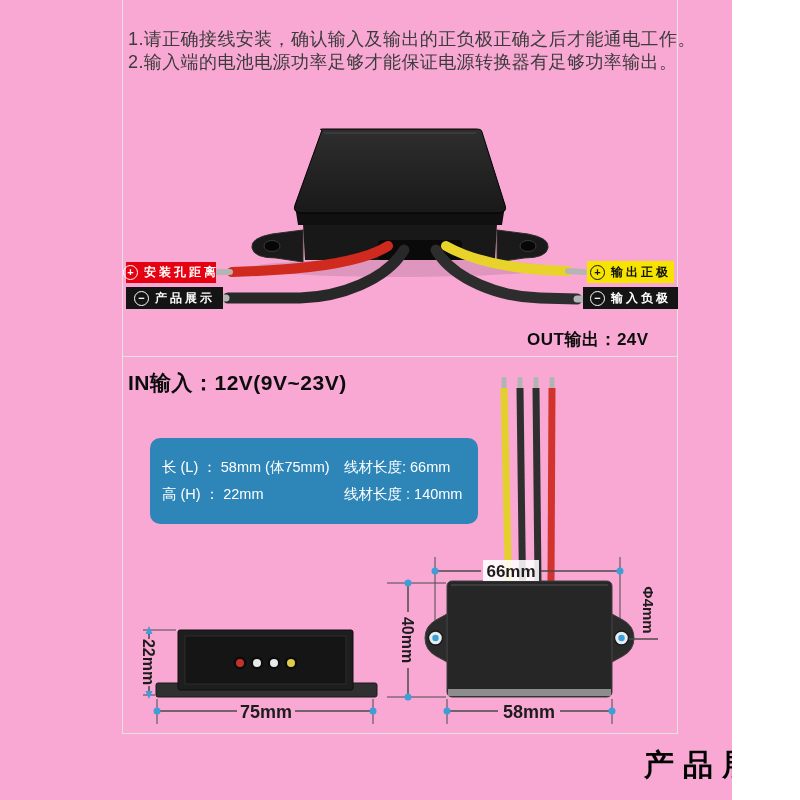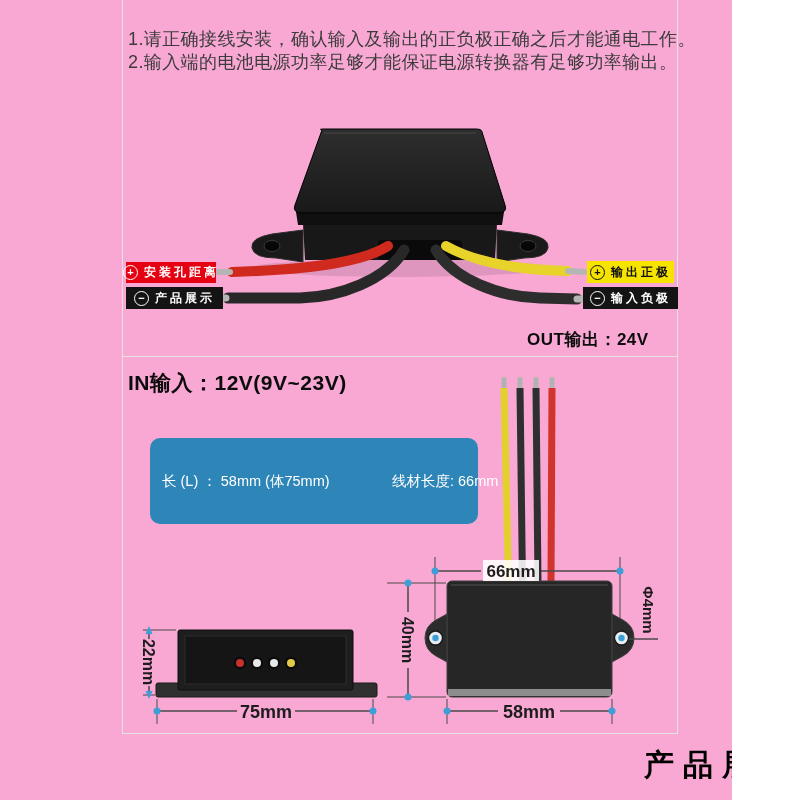--- a/index.html
+++ b/index.html
@@ -28,21 +28,21 @@
   #pol-out-neg{left:583px;top:287px;width:95px;height:22px;background:#141414;color:#fff;}
 
   
   #io-input {left:128px;top:324px;font-size:21px;font-weight:bold;color:#0c0c0c;letter-spacing:0.5px;margin-top:45px;}
   #io-output{left:527px;top:328px;font-size:17px;font-weight:bold;color:#0c0c0c;letter-spacing:0.5px;}
 
   
   #spec-table{left:150px;top:438px;width:328px;height:86px;background:#2e86b8;border-radius:10px;
       color:#ffffff;font-size:14.5px;display:flex;flex-direction:column;justify-content:center;
       padding:2px 8px 2px 12px;box-sizing:border-box;}
-  .spec-row{display:flex;line-height:27px;white-space:nowrap;gap:48px;}
+  .spec-row{display:flex;line-height:27px;white-space:nowrap;}
   .spec-left{width:182px;flex:0 0 auto;}
   .spec-right{flex:1;text-align:left;}
 
   
   #footer-title{left:0;top:745px;width:800px;text-align:right;font-size:30px;font-weight:bold;
       color:#000;letter-spacing:9px;}
 
   svg text{font-family:"Liberation Sans","DejaVu Sans",sans-serif;}
   .dimtxt{font-weight:bold;fill:#1d1d1d;}
 </style>
@@ -109,20 +109,22 @@
   <div class="abs" id="io-output">OUT输出：24V</div>
 
   <div class="abs" id="spec-table">
     <div class="spec-row">
       <span class="spec-left">长 (L) ： 58mm (体75mm)</span>
       <span class="spec-right">线材长度: 66mm</span>
     </div>
     <div class="spec-row">
     </div>
     <div class="spec-row">
+      <span class="spec-left">高 (H) ： 22mm</span>
+      <span class="spec-right">线材长度 : 140mm</span>
     </div>
   </div>
 
   <svg class="abs" style="left:0;top:358px;" width="800" height="374" viewBox="0 358 800 374">
 
     <rect x="501.5" y="377" width="5" height="12" rx="1.5" fill="#b3b3b3"></rect>
     <rect x="517.5" y="377" width="5" height="12" rx="1.5" fill="#b3b3b3"></rect>
     <rect x="533.5" y="377" width="5" height="12" rx="1.5" fill="#b3b3b3"></rect>
     <rect x="549.5" y="377" width="5" height="12" rx="1.5" fill="#b3b3b3"></rect>
     <path d="M504,388 L508.5,583" stroke="#e4d02c" stroke-width="7"></path>

